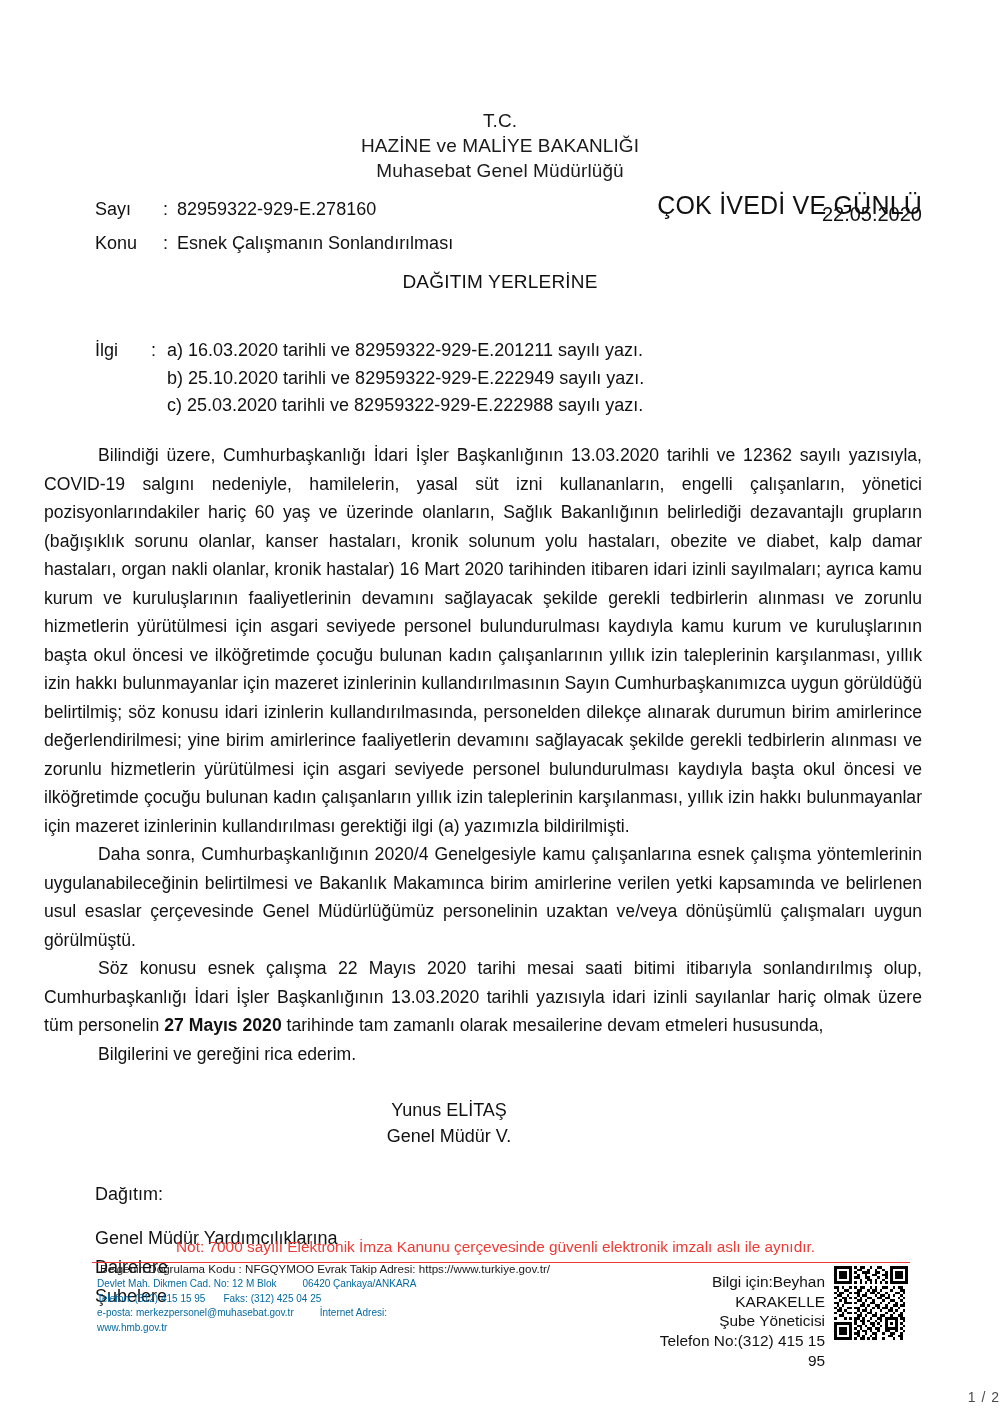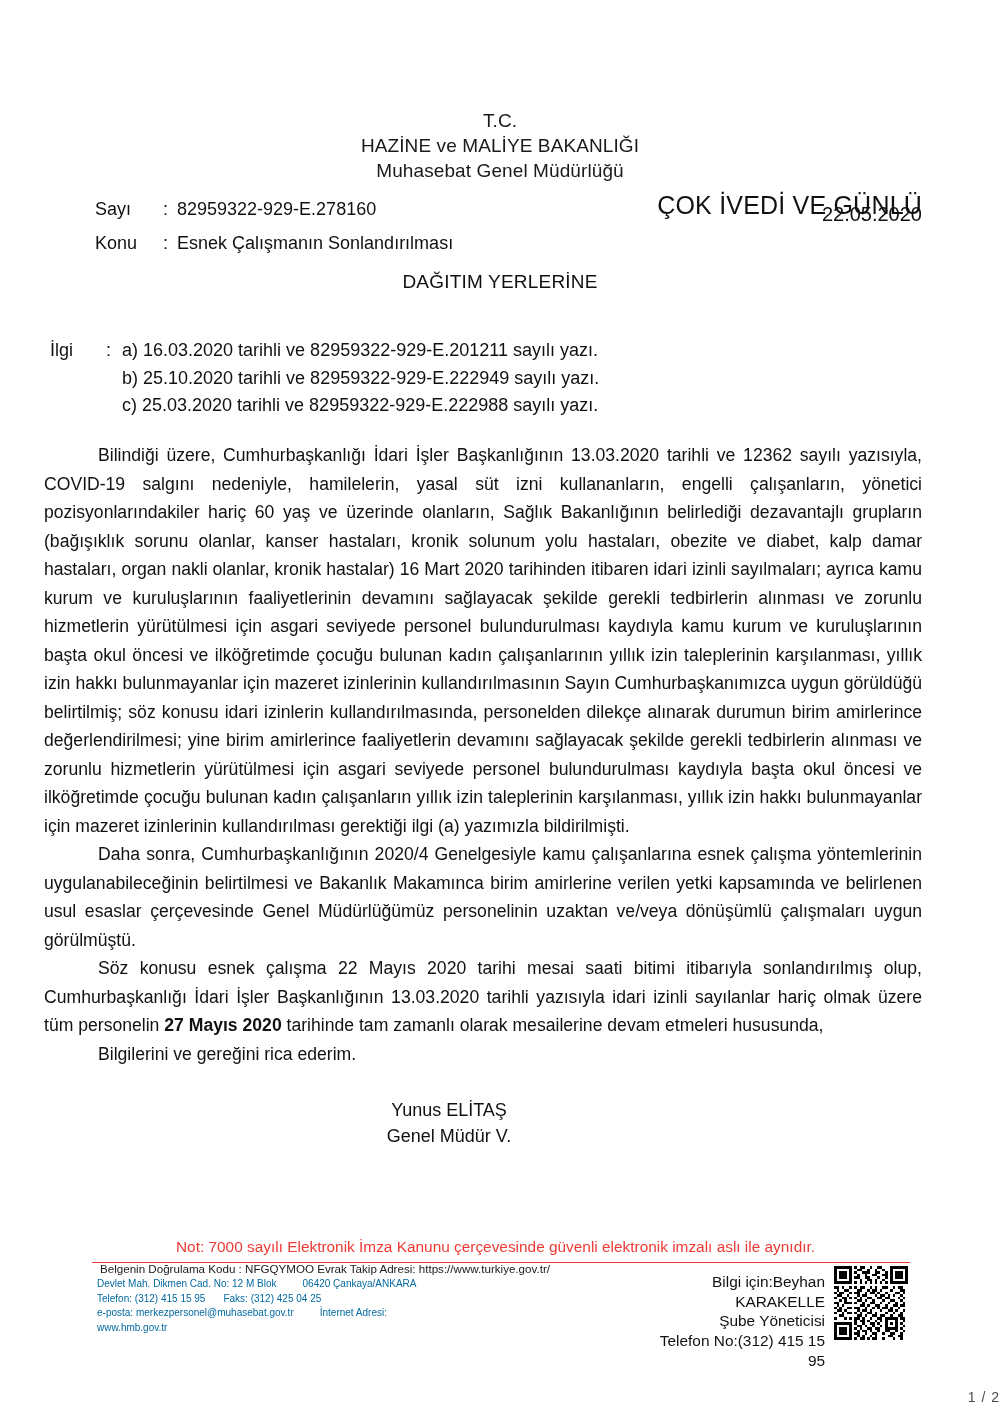--- a/index.html
+++ b/index.html
@@ -86,21 +86,21 @@
   .addressee {
     text-align: center;
     margin-top: 88px;
     font-size: 19px;
     letter-spacing: 0.2px;
   }
 
   
   .ilgi {
     margin-top: 44px;
-    padding-left: 50px;
+    padding-left: 95px;
     font-size: 18px;
     display: flex;
     align-items: flex-start;
     line-height: 1.52;
   }
   .ilgi-label { width: 56px; flex: 0 0 56px; }
   .ilgi-colon { width: 16px; flex: 0 0 16px; }
   .ilgi-list { }
   .ilgi-item { white-space: nowrap; }
 
@@ -264,20 +264,26 @@
     <p>Bilgilerini ve gereğini rica ederim.</p>
   </div>
 
   <div class="signature">
     <span class="sig-inner">
       <div>Yunus ELİTAŞ</div>
       <div>Genel Müdür V.</div>
     </span>
   </div>
 
+  <div class="distribution">
+    <div class="dist-title">Dağıtım:</div>
+    <div class="dist-item">Genel Müdür Yardımcılıklarına</div>
+    <div class="dist-item">Dairelere</div>
+    <div class="dist-item dist-item-last">Şubelere</div>
+  </div>
 
   <div class="red-note">Not: 7000 sayılı Elektronik İmza Kanunu çerçevesinde güvenli elektronik imzalı aslı ile aynıdır.</div>
   <div class="red-rule"></div>
 
   <div class="footer-verify">Belgenin Doğrulama Kodu : NFGQYMOO Evrak Takip Adresi: https://www.turkiye.gov.tr/</div>
 
   <div class="footer-address">
     <div class="fa-line"><span>Devlet Mah. Dikmen Cad. No: 12 M Blok</span><span class="fa-gap"></span><span>06420 Çankaya/ANKARA</span></div>
     <div class="fa-line"><span>Telefon: (312) 415 15 95</span><span class="fa-gap-sm"></span><span>Faks: (312) 425 04 25</span></div>
     <div class="fa-line"><span>e-posta: merkezpersonel@muhasebat.gov.tr</span><span class="fa-gap"></span><span>İnternet Adresi:</span></div>

